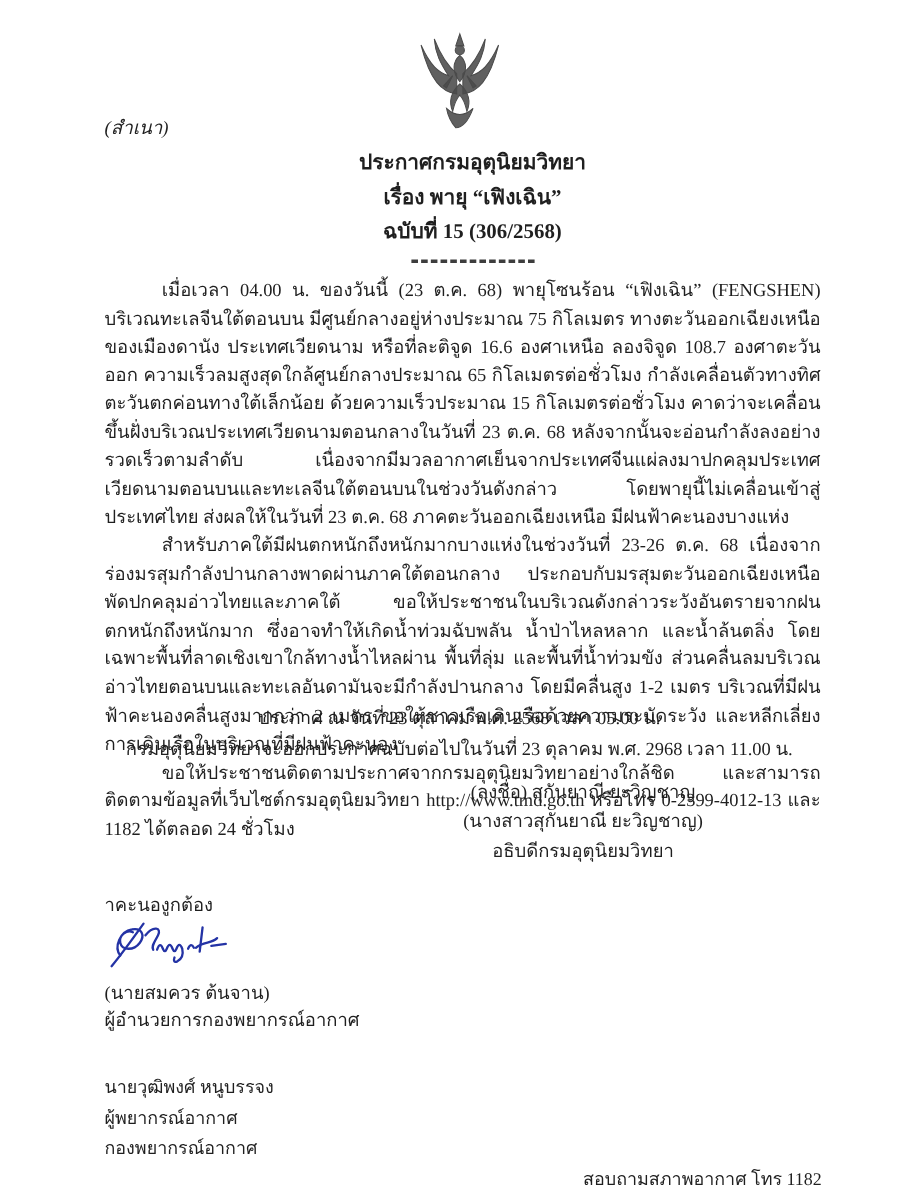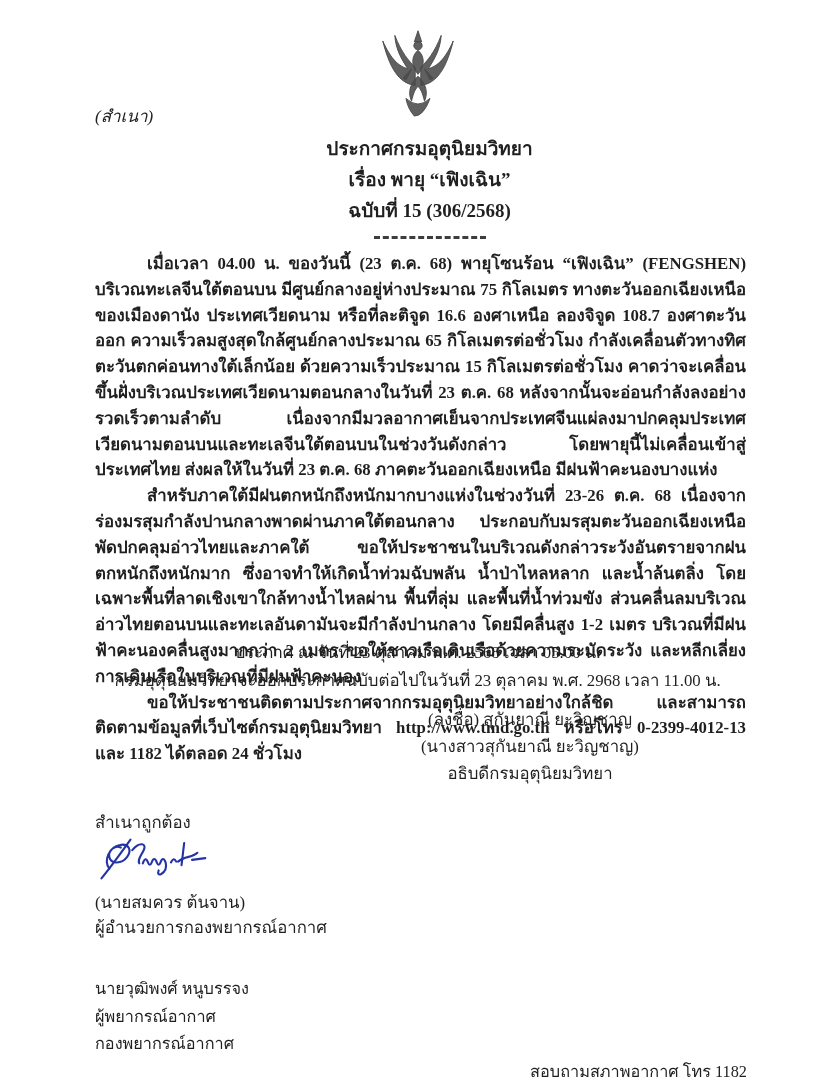--- a/index.html
+++ b/index.html
@@ -32,21 +32,20 @@
   }
   .divider {
     width: 112px; margin: 10px auto 0 auto;
     border-top: 3px dashed #3d3d3d;
     height: 0;
   }
   .body-text {
     position: absolute; left: 95px; top: 251px; width: 651px;
     font-size: 16.8px; line-height: 25.8px;
     text-align: justify;
-    font-weight: bold;
   }
   .body-text p { margin: 0; text-indent: 52px; }
   .announce {
     position: absolute; top: 639px; left: 0; width: 100%;
     text-align: center; font-size: 16.8px; line-height: 27.5px;
   }
   .sign-block {
     position: absolute; left: 380px; top: 706px; width: 300px;
     text-align: center; font-size: 16.8px; line-height: 27.2px;
   }
@@ -110,21 +109,21 @@
   <div>กรมอุตุนิยมวิทยาจะออกประกาศฉบับต่อไปในวันที่ 23 ตุลาคม พ.ศ. 2968 เวลา 11.00 น.</div>
 </div>
 
 <div class="sign-block">
   <div>(ลงชื่อ) สุกันยาณี ยะวิญชาญ</div>
   <div>(นางสาวสุกันยาณี ยะวิญชาญ)</div>
   <div>อธิบดีกรมอุตุนิยมวิทยา</div>
 </div>
 
 <div class="cert-block">
-  <div>สำเนาถูกต้อง</div>
+  <div>าคะนองูกต้อง</div>
   <span class="cert-signature">
     <svg width="118" height="44" viewBox="0 0 130 50" xmlns="http://www.w3.org/2000/svg" fill="none" stroke="#2433a5" stroke-width="2.4" stroke-linecap="round" stroke-linejoin="round">
 
       <path d="M12,36 C5,27 12,11 24,9 C34,7 38,15 32,23 C26,31 14,31 12,23 C10,15 19,9 25,12"></path>
 
       <path d="M3,47 C13,35 26,17 36,3"></path>
 
       <path d="M38,15 C46,5 55,7 51,15 C47,23 44,26 46,30"></path>
 
       <path d="M50,30 Q53,21 56,29 Q58,34 60,29 Q63,21 66,29 Q68,34 70,29 Q73,21 76,29 Q78,38 71,42 Q66,44 68,38"></path>

